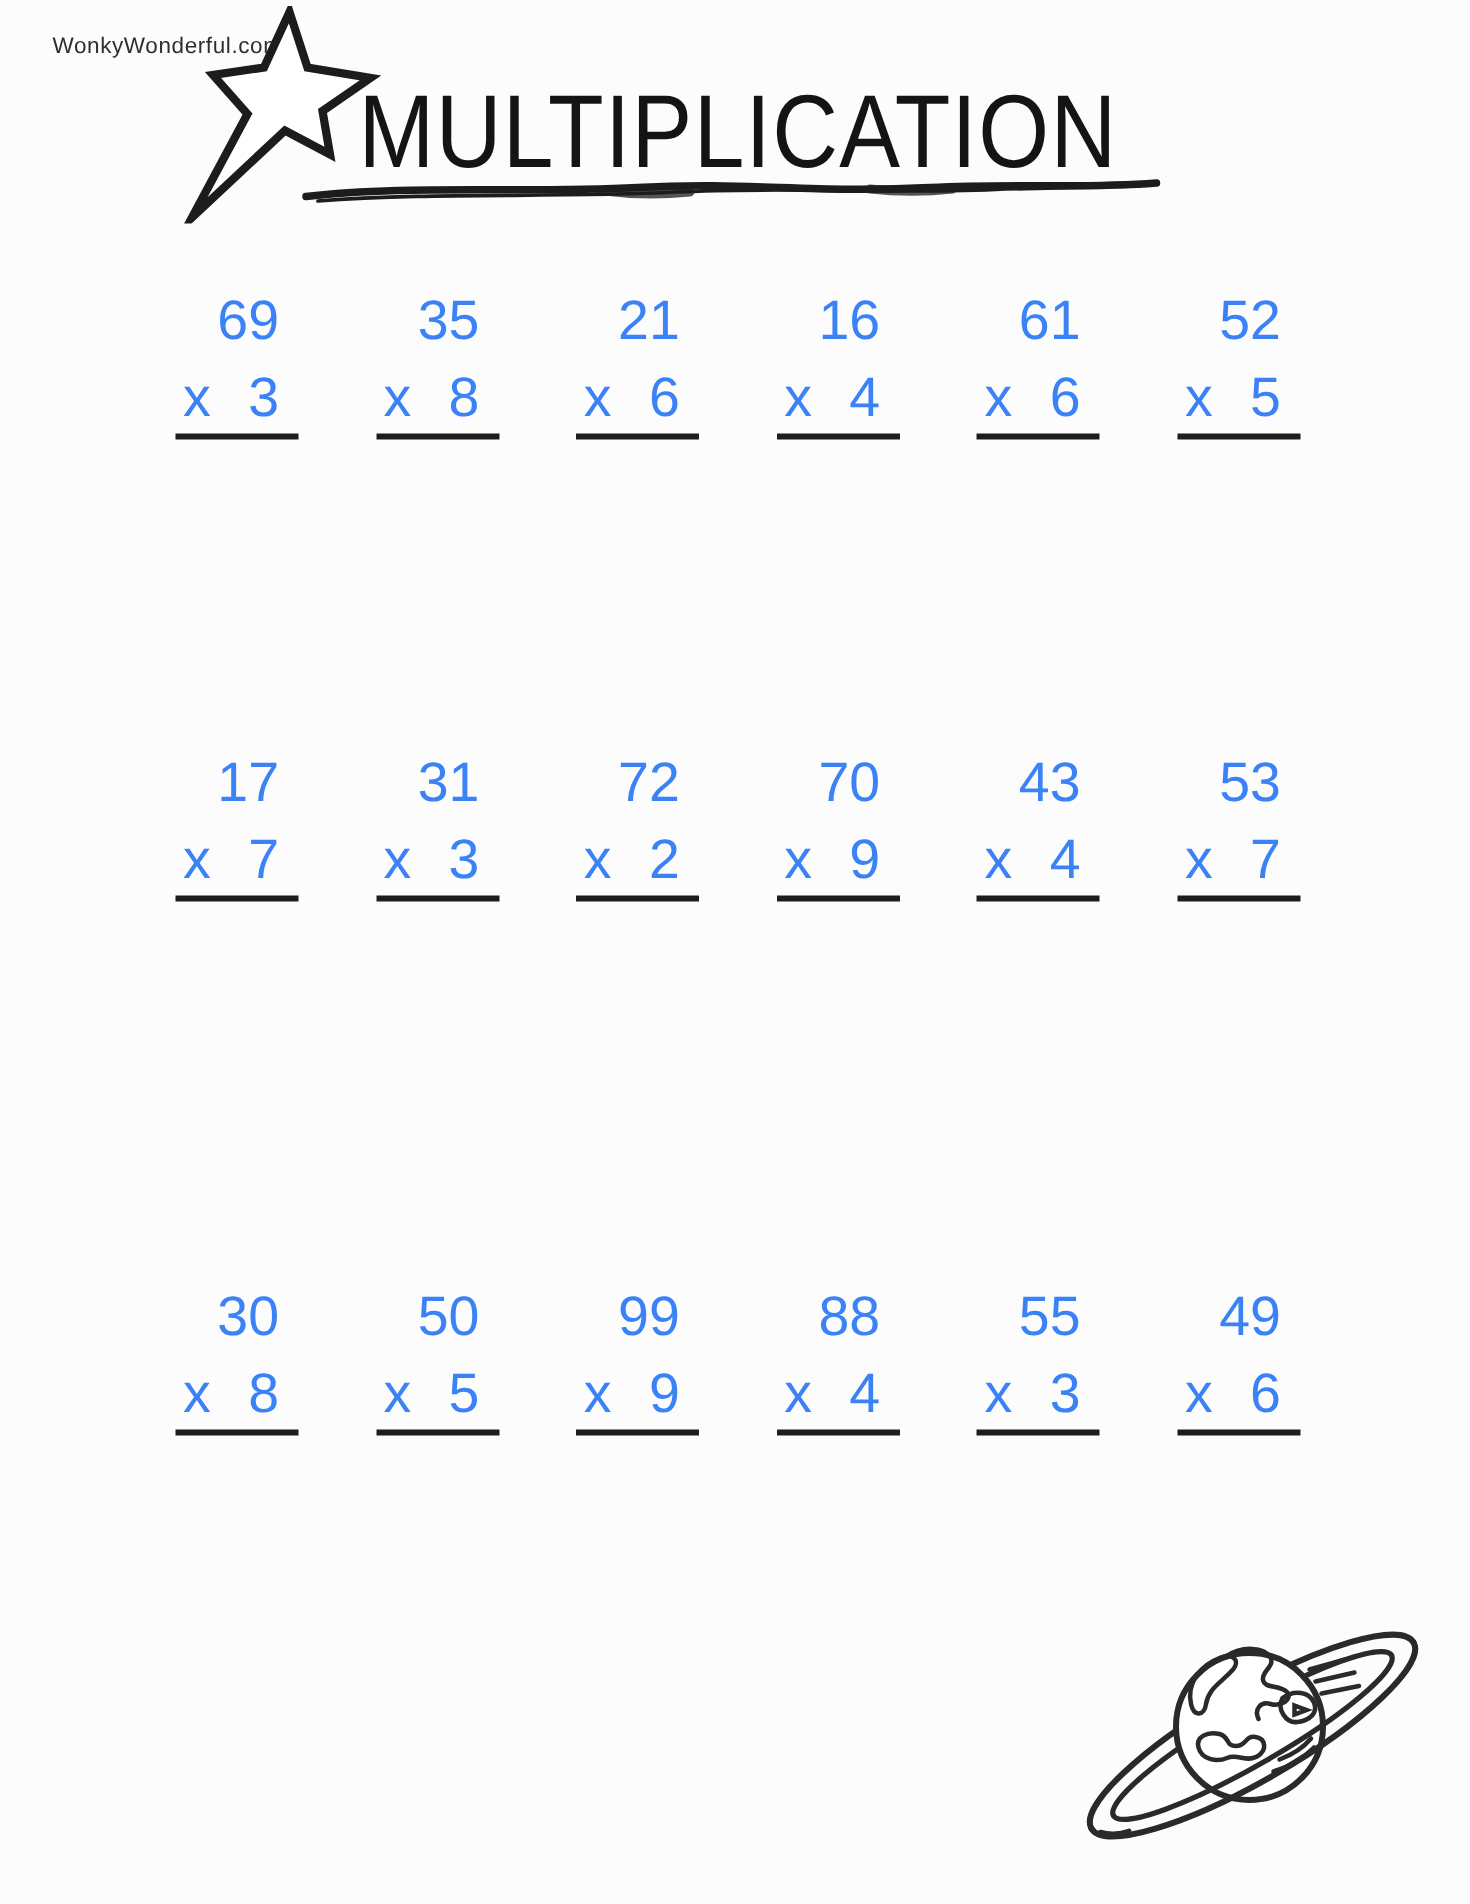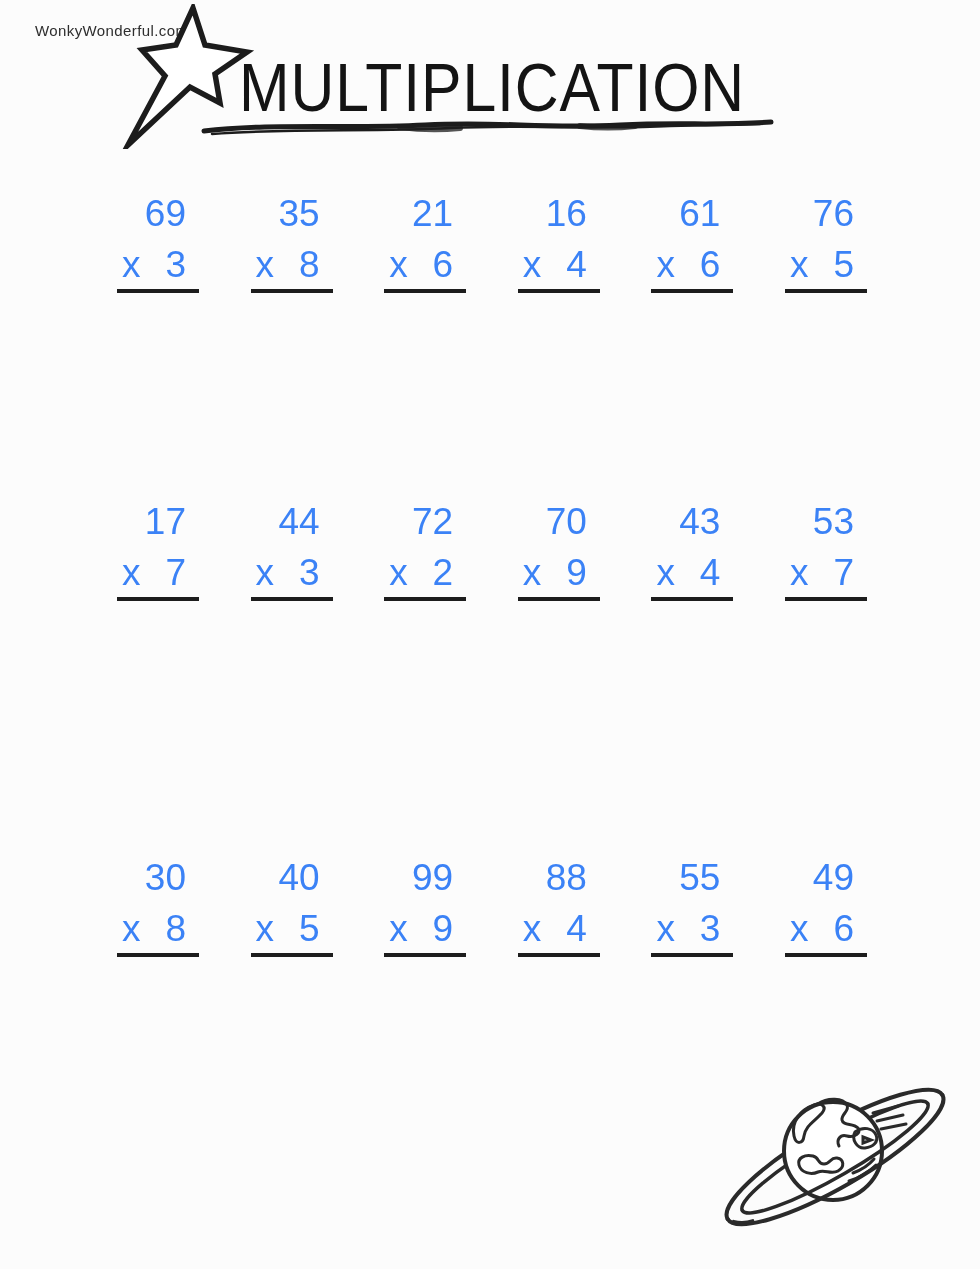--- a/index.html
+++ b/index.html
@@ -89,38 +89,38 @@
     </div>
   </div>
   <div class="problem">
     <div class="multiplicand">61</div>
     <div class="op-line">
       <span>x</span>
       <span>6</span>
     </div>
   </div>
   <div class="problem">
-    <div class="multiplicand">76</div>
+    <div class="multiplicand">52</div>
     <div class="op-line">
       <span>x</span>
       <span>5</span>
     </div>
   </div>
 </div>
 
 <div class="problem-row row-1">
   <div class="problem">
     <div class="multiplicand">17</div>
     <div class="op-line">
       <span>x</span>
       <span>7</span>
     </div>
   </div>
   <div class="problem">
-    <div class="multiplicand">44</div>
+    <div class="multiplicand">31</div>
     <div class="op-line">
       <span>x</span>
       <span>3</span>
     </div>
   </div>
   <div class="problem">
     <div class="multiplicand">72</div>
     <div class="op-line">
       <span>x</span>
       <span>2</span>
@@ -151,21 +151,21 @@
 
 <div class="problem-row row-2">
   <div class="problem">
     <div class="multiplicand">30</div>
     <div class="op-line">
       <span>x</span>
       <span>8</span>
     </div>
   </div>
   <div class="problem">
-    <div class="multiplicand">40</div>
+    <div class="multiplicand">50</div>
     <div class="op-line">
       <span>x</span>
       <span>5</span>
     </div>
   </div>
   <div class="problem">
     <div class="multiplicand">99</div>
     <div class="op-line">
       <span>x</span>
       <span>9</span>

